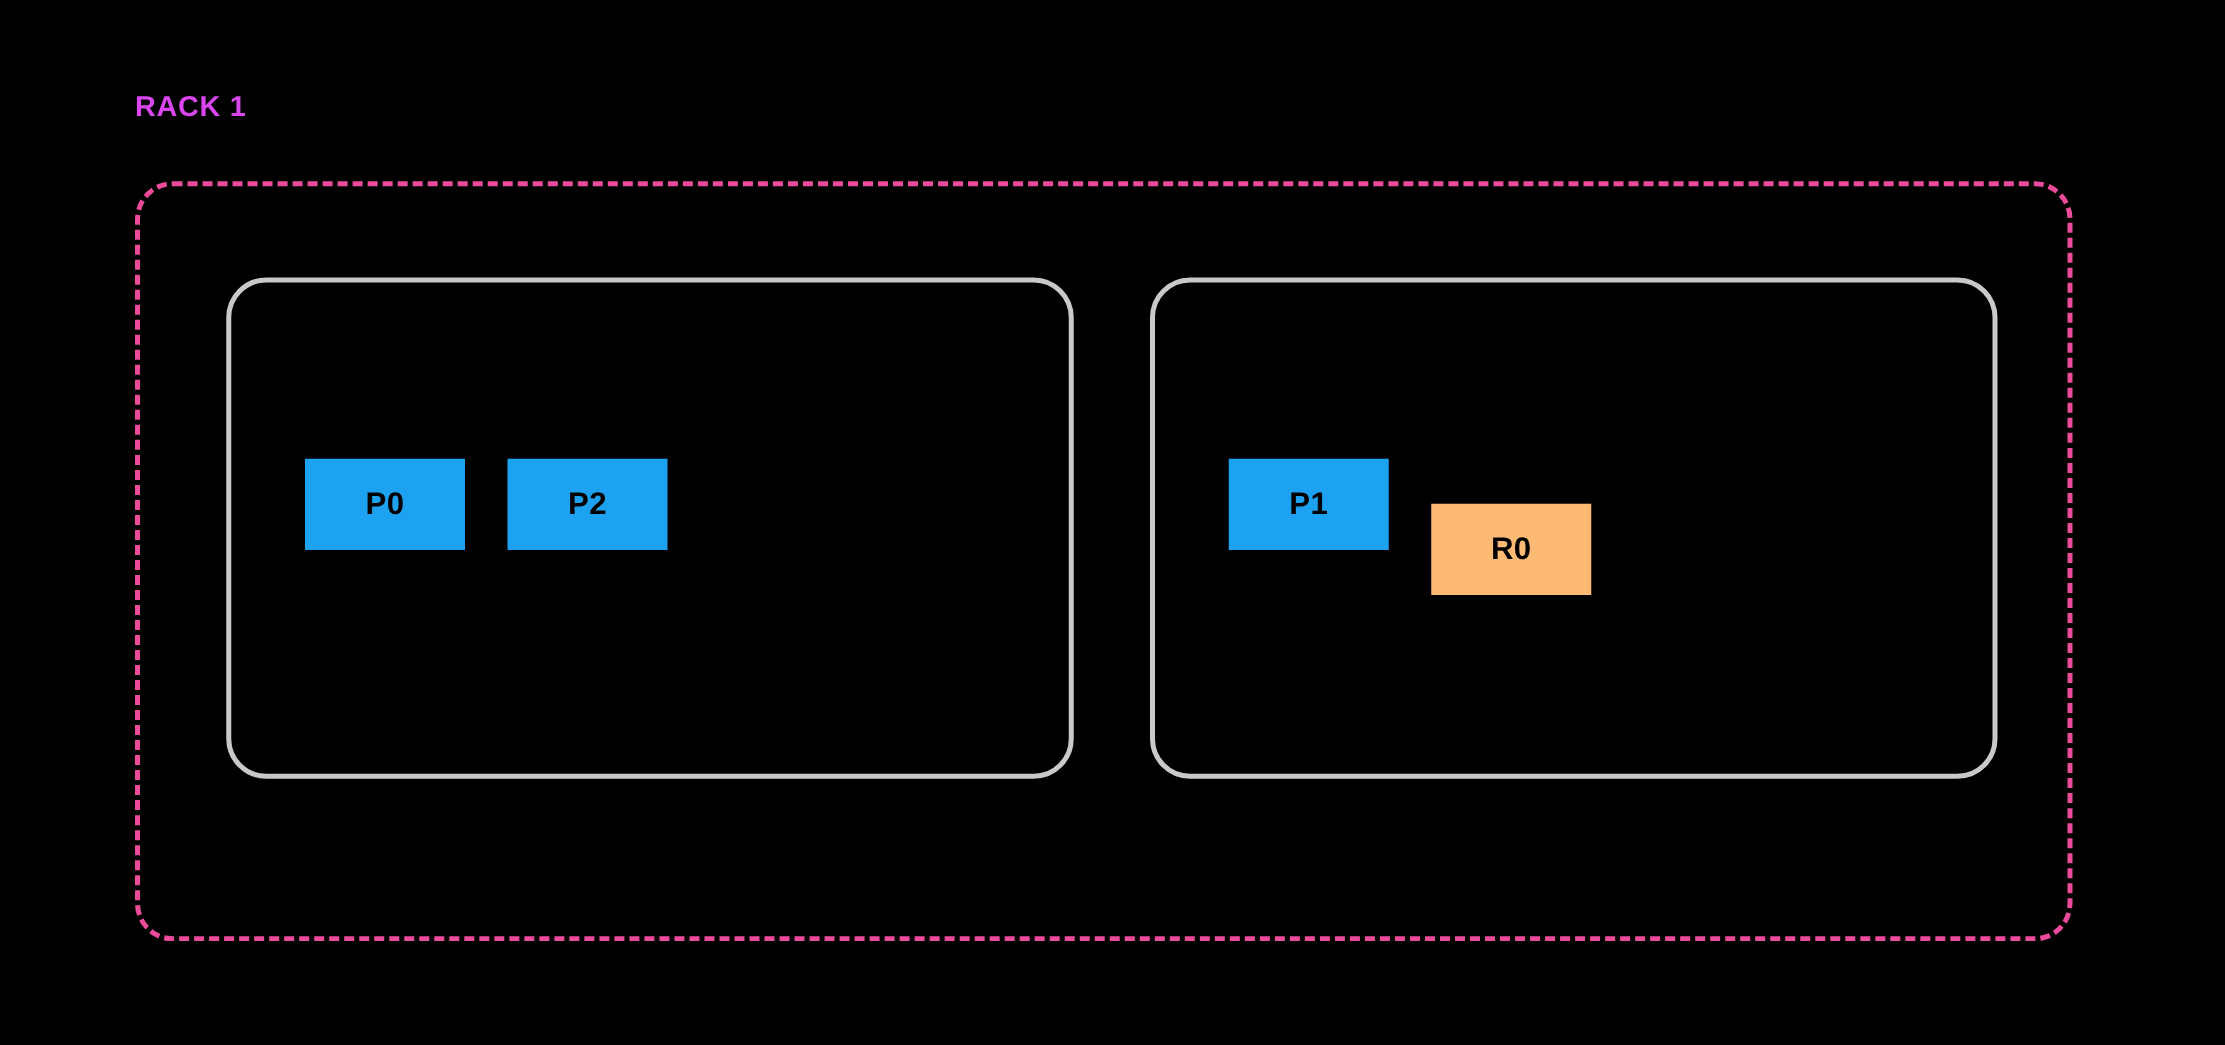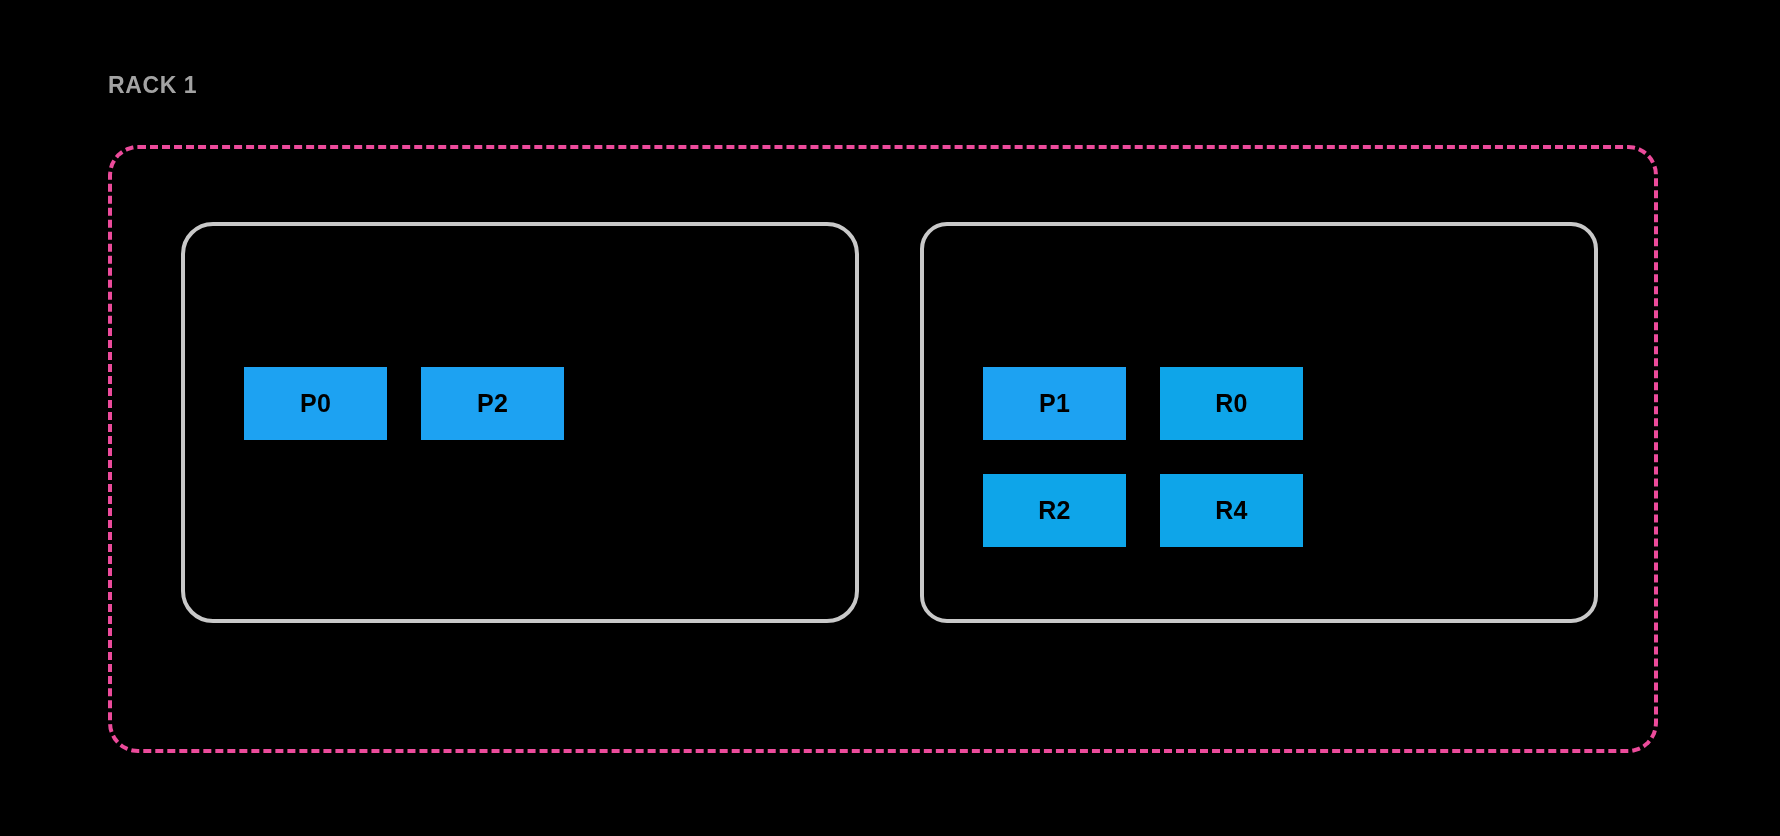--- a/index.html
+++ b/index.html
@@ -21,21 +21,21 @@
   }
 
   
   .rack-label {
     position: absolute;
     left: 108px;
     top: 74px;
     font-size: 23px;
     font-weight: bold;
     letter-spacing: 0.6px;
-    color: #a3a3a3;
+    color: #d946ef;
     white-space: nowrap;
     line-height: 1;
   }
 
   
   .rack-boundary {
     position: absolute;
     left: 108px;
     top: 145px;
     width: 1550px;
@@ -51,53 +51,53 @@
     position: absolute;
     top: 222px;
     width: 678px;
     height: 401px;
     box-sizing: border-box;
     border: 4px solid #c9c9c9;
     border-radius: 32px;
     background: transparent;
   }
   .host-panel.left  { left: 181px; }
-  .host-panel.right { left: 920px; border-radius: 27px; }
+  .host-panel.right { left: 920px; }
 
   
   .slot-grid {
     position: absolute;
     left: 59px;
     top: 141px;
     display: flex;
     flex-direction: column;
     gap: 34px;
   }
   .slot-row {
     display: flex;
     flex-direction: row;
     gap: 34px;
   }
 
   
   .slot {
-    width: 143px;
+    width: 128px;
     height: 73px;
     display: flex;
     align-items: center;
     justify-content: center;
     font-size: 25px;
     font-weight: bold;
     color: #000000;
     letter-spacing: 0.3px;
     line-height: 1;
     box-sizing: border-box;
   }
   .slot.primary { background: #1da2f2; }
-  .slot.replica { background: #0ea5e9; }
+  .slot.replica { background: #fdba74; margin-top: 36px; }
   .slot.empty {
     background: transparent;
     color: transparent;
   }
 </style>
 </head>
 <body>
 
 <div id="stage">
 
@@ -121,22 +121,17 @@
   </div>
 
   <div class="host-panel right">
     <div class="slot-grid">
 
       <div class="slot-row">
         <div class="slot primary">P1</div>
         <div class="slot replica">R0</div>
       </div>
 
-      <div class="slot-row">
-        <div class="slot replica">R2</div>
-        <div class="slot replica">R4</div>
-        <div class="slot empty"></div>
-      </div>
 
     </div>
   </div>
 
 </div>
 
 </body></html>

